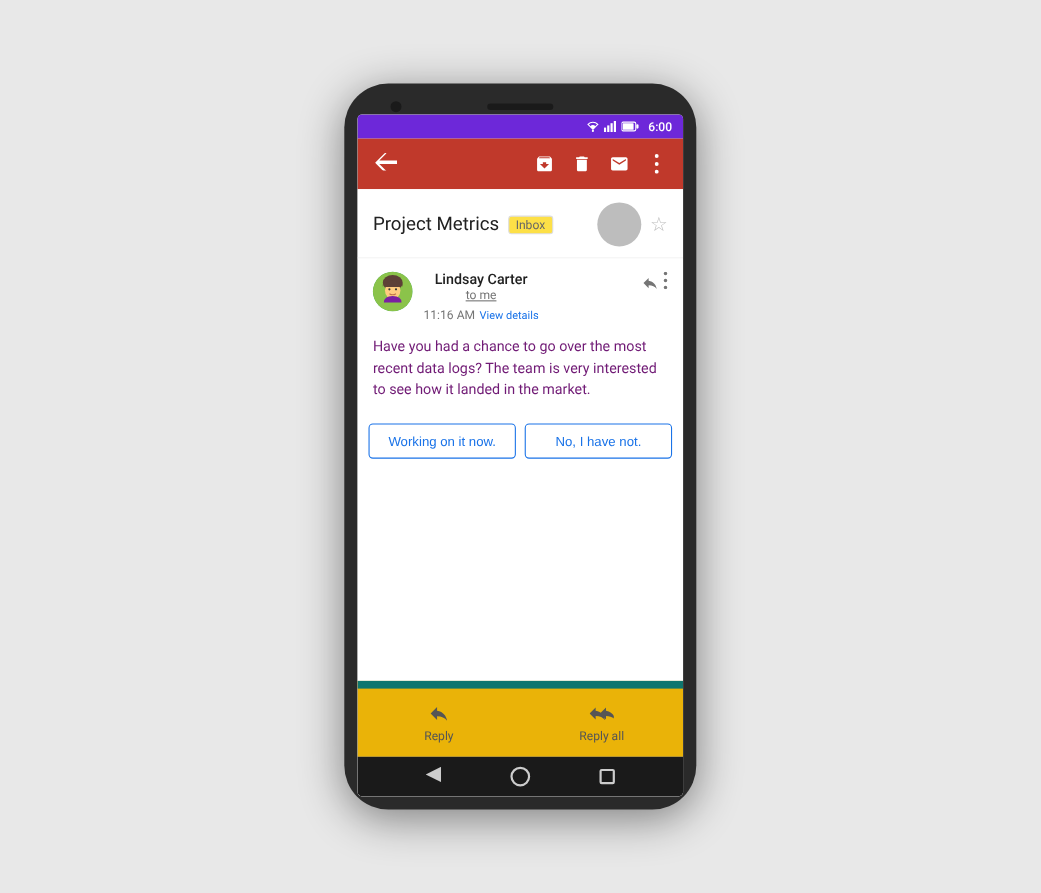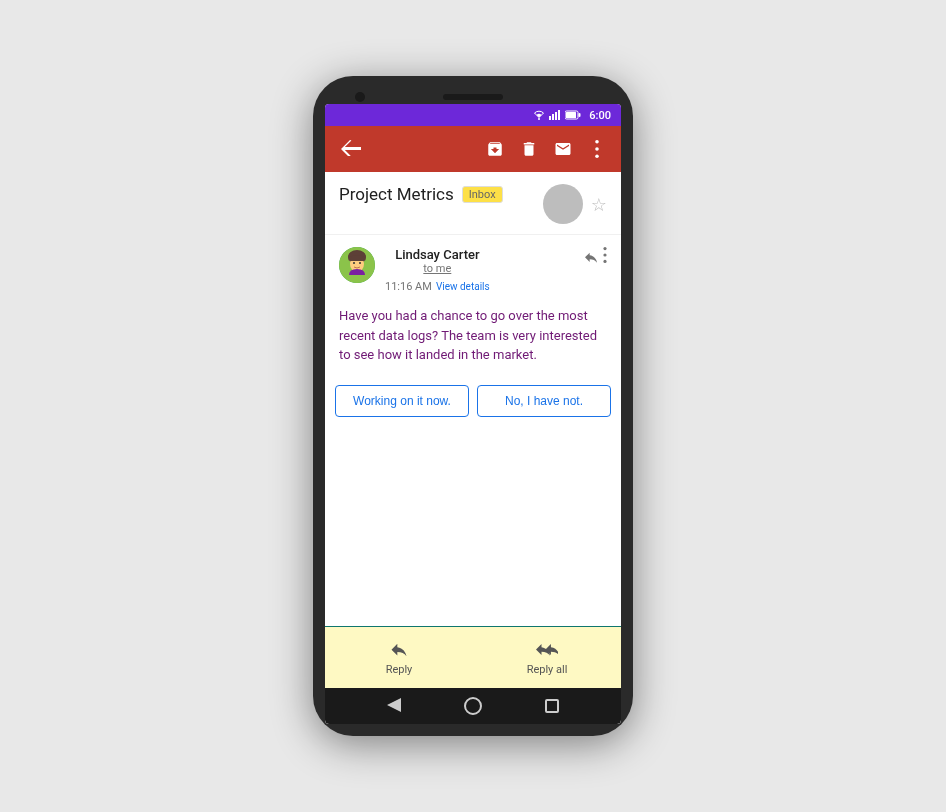--- a/index.html
+++ b/index.html
@@ -114,21 +114,21 @@
       justify-content: center;
       cursor: pointer;
       font-size: 16px;
     }
 
     
     .subject-area {
       background: #fff;
       padding: 12px 14px 10px;
       display: flex;
-      align-items: flex-start;
+      align-items: center;
       justify-content: space-between;
       border-bottom: 1px solid #f0f0f0;
     }
 
     .subject-left {
       display: flex;
       align-items: center;
       gap: 8px;
     }
 
@@ -276,24 +276,24 @@
       padding: 8px 12px;
       font-size: 12px;
       cursor: pointer;
       flex: 1;
       text-align: center;
       min-width: 80px;
     }
 
     
     .bottom-actions {
-      border-top: 1px solid #0f766e;
+      border-top: 7px solid #0f766e;
       display: flex;
       padding: 6px 0;
-      background: #fef9c3;
+      background: #eab308;
     }
 
     .bottom-action-btn {
       flex: 1;
       display: flex;
       flex-direction: column;
       align-items: center;
       gap: 2px;
       cursor: pointer;
       padding: 6px 0;

